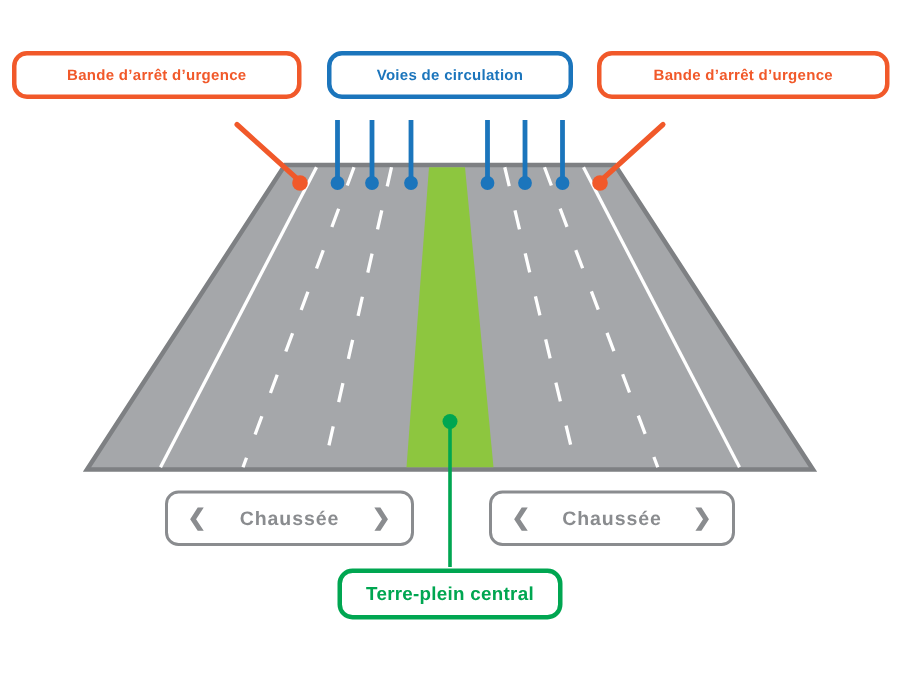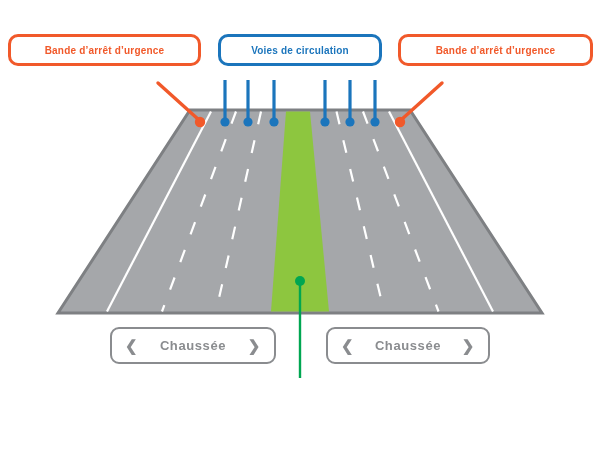--- a/index.html
+++ b/index.html
@@ -105,14 +105,17 @@
     <span>Chaussée</span>
     <span class="chev">❯</span>
   </div>
 
   <div class="chaussee" style="left:326px;top:327px;width:164px;height:37px;">
     <span class="chev">❮</span>
     <span>Chaussée</span>
     <span class="chev">❯</span>
   </div>
 
+  <div class="callout green" style="left:225px;top:379px;width:150px;height:34px;">
+    <span>Terre-plein central</span>
+  </div>
 
 </div>
 
 </body></html>

